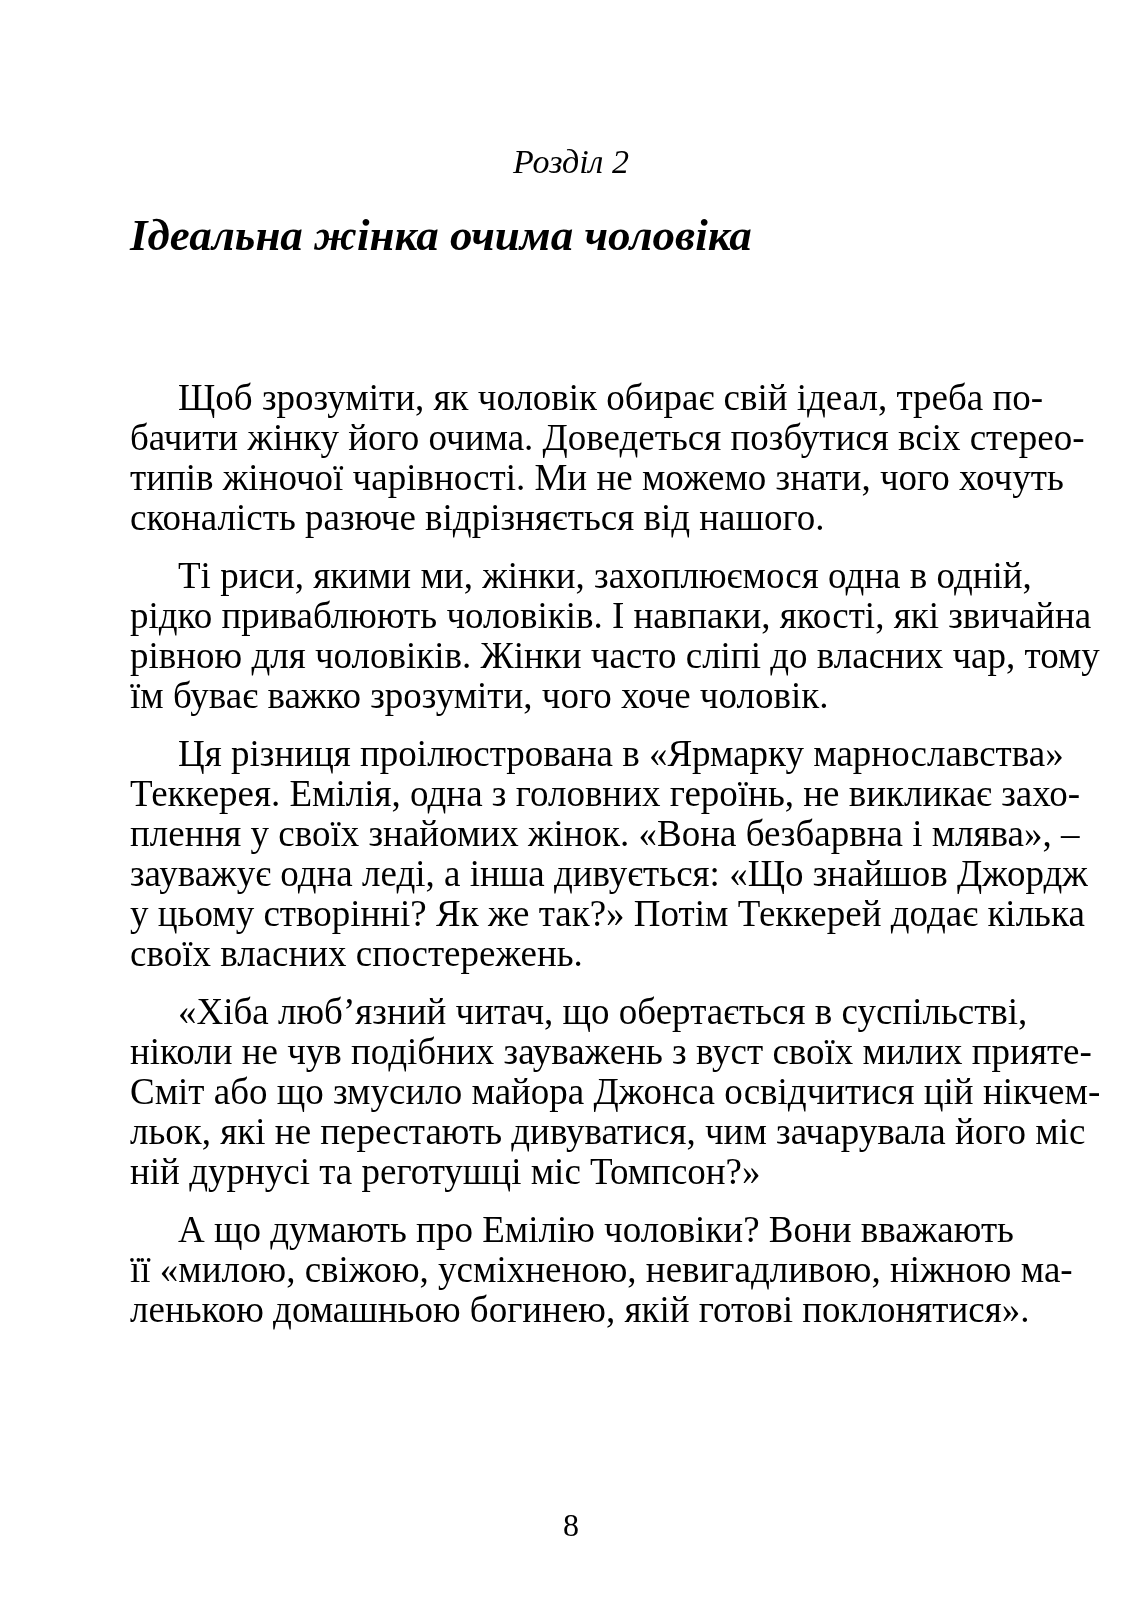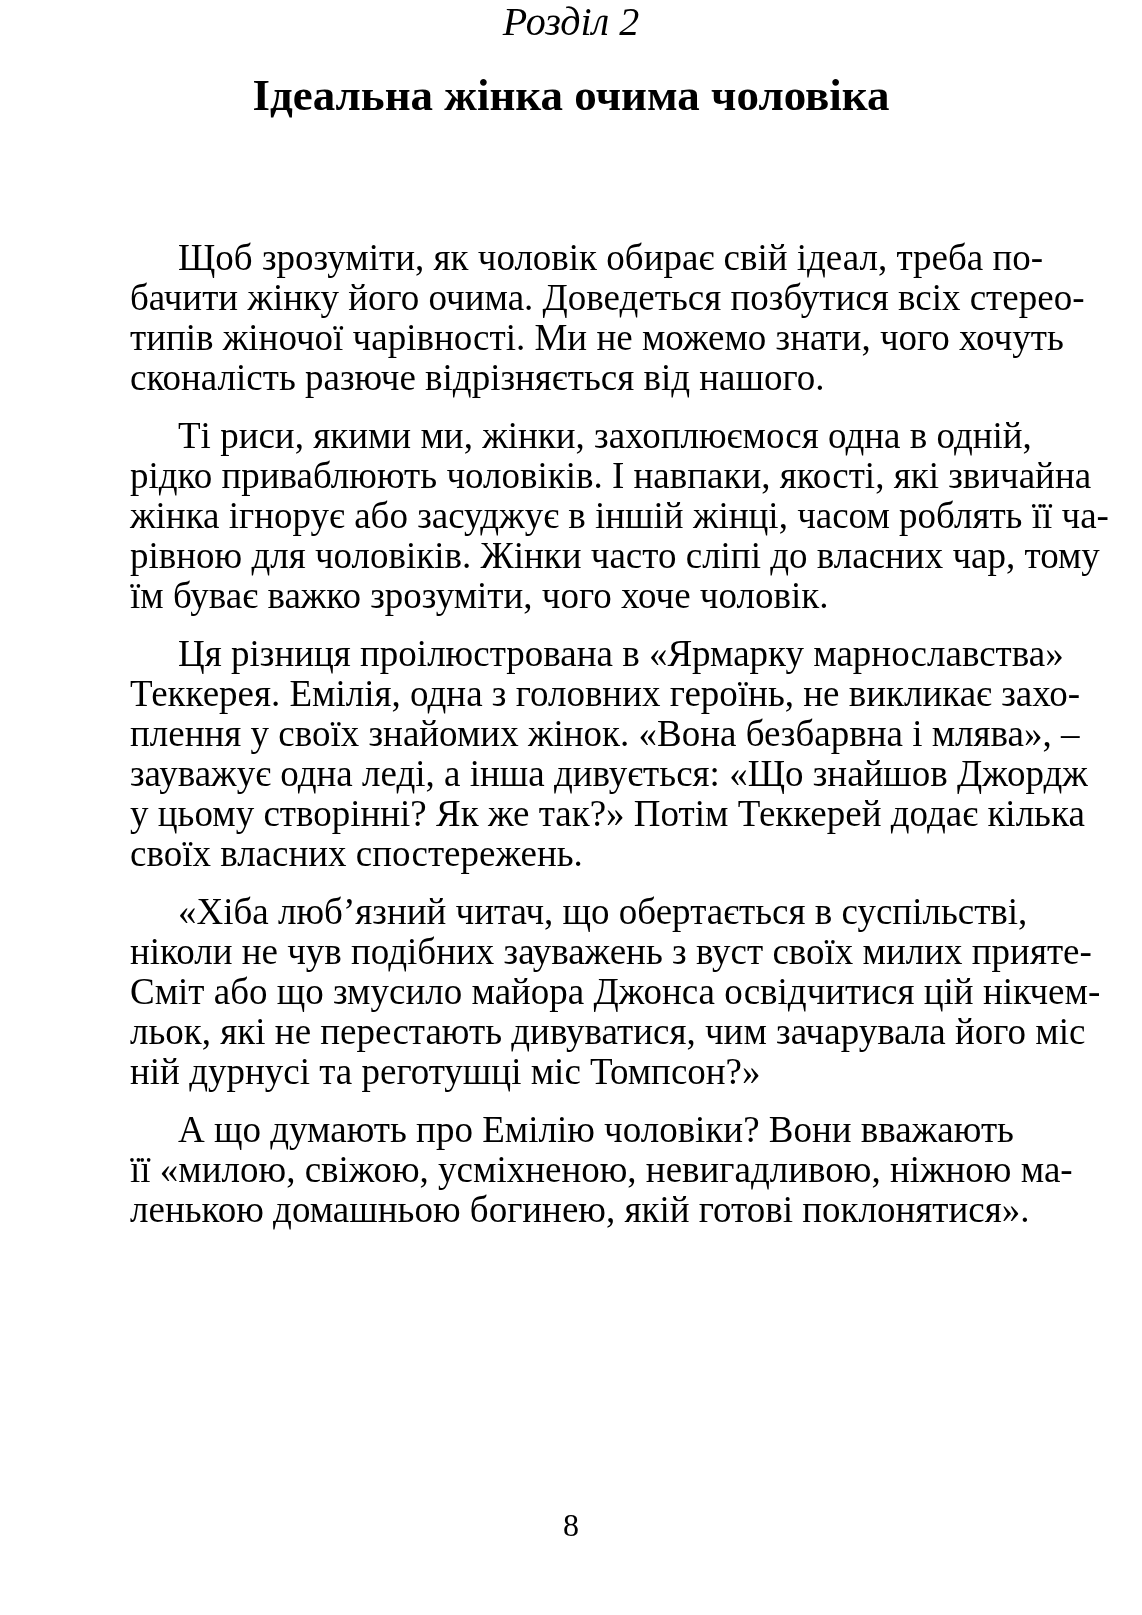--- a/index.html
+++ b/index.html
@@ -17,32 +17,33 @@
     overflow: hidden;
   }
   .content {
     position: absolute;
     left: 130px;
     top: 0;
     width: 882px;
   }
   .chapter-label {
     margin: 0;
-    font-size: 40px;
+    padding-top: 140px;
+    font-size: 34px;
     line-height: 44px;
     font-style: italic;
     font-weight: normal;
     text-align: center;
   }
   .chapter-title {
     margin: 26px 0 0 0;
     font-size: 45px;
     line-height: 50px;
     font-weight: bold;
-    text-align: center;
+    font-style: italic;
   }
   .body-text {
     margin-top: 118px;
     font-size: 37px;
     line-height: 40px;
   }
   .para {
     margin: 0 0 18px 0;
   }
   .ln {
@@ -80,21 +81,20 @@
       <div class="para">
         <div class="ln first">Щоб зрозуміти, як чоловік обирає свій ідеал, треба по-</div>
         <div class="ln">бачити жінку його очима. Доведеться позбутися всіх стерео-</div>
         <div class="ln">типів жіночої чарівності. Ми не можемо знати, чого хочуть</div>
         <div class="ln last">сконалість разюче відрізняється від нашого.</div>
       </div>
 
       <div class="para">
         <div class="ln first">Ті риси, якими ми, жінки, захоплюємося одна в одній,</div>
         <div class="ln">рідко приваблюють чоловіків. І навпаки, якості, які звичайна</div>
-        <div class="ln">жінка ігнорує або засуджує в іншій жінці, часом роблять її ча-</div>
         <div class="ln">рівною для чоловіків. Жінки часто сліпі до власних чар, тому</div>
         <div class="ln last">їм буває важко зрозуміти, чого хоче чоловік.</div>
       </div>
 
       <div class="para">
         <div class="ln first">Ця різниця проілюстрована в «Ярмарку марнославства»</div>
         <div class="ln">Теккерея. Емілія, одна з головних героїнь, не викликає захо-</div>
         <div class="ln">плення у своїх знайомих жінок. «Вона безбарвна і млява», –</div>
         <div class="ln">зауважує одна леді, а інша дивується: «Що знайшов Джордж</div>
         <div class="ln">у цьому створінні? Як же так?» Потім Теккерей додає кілька</div>

